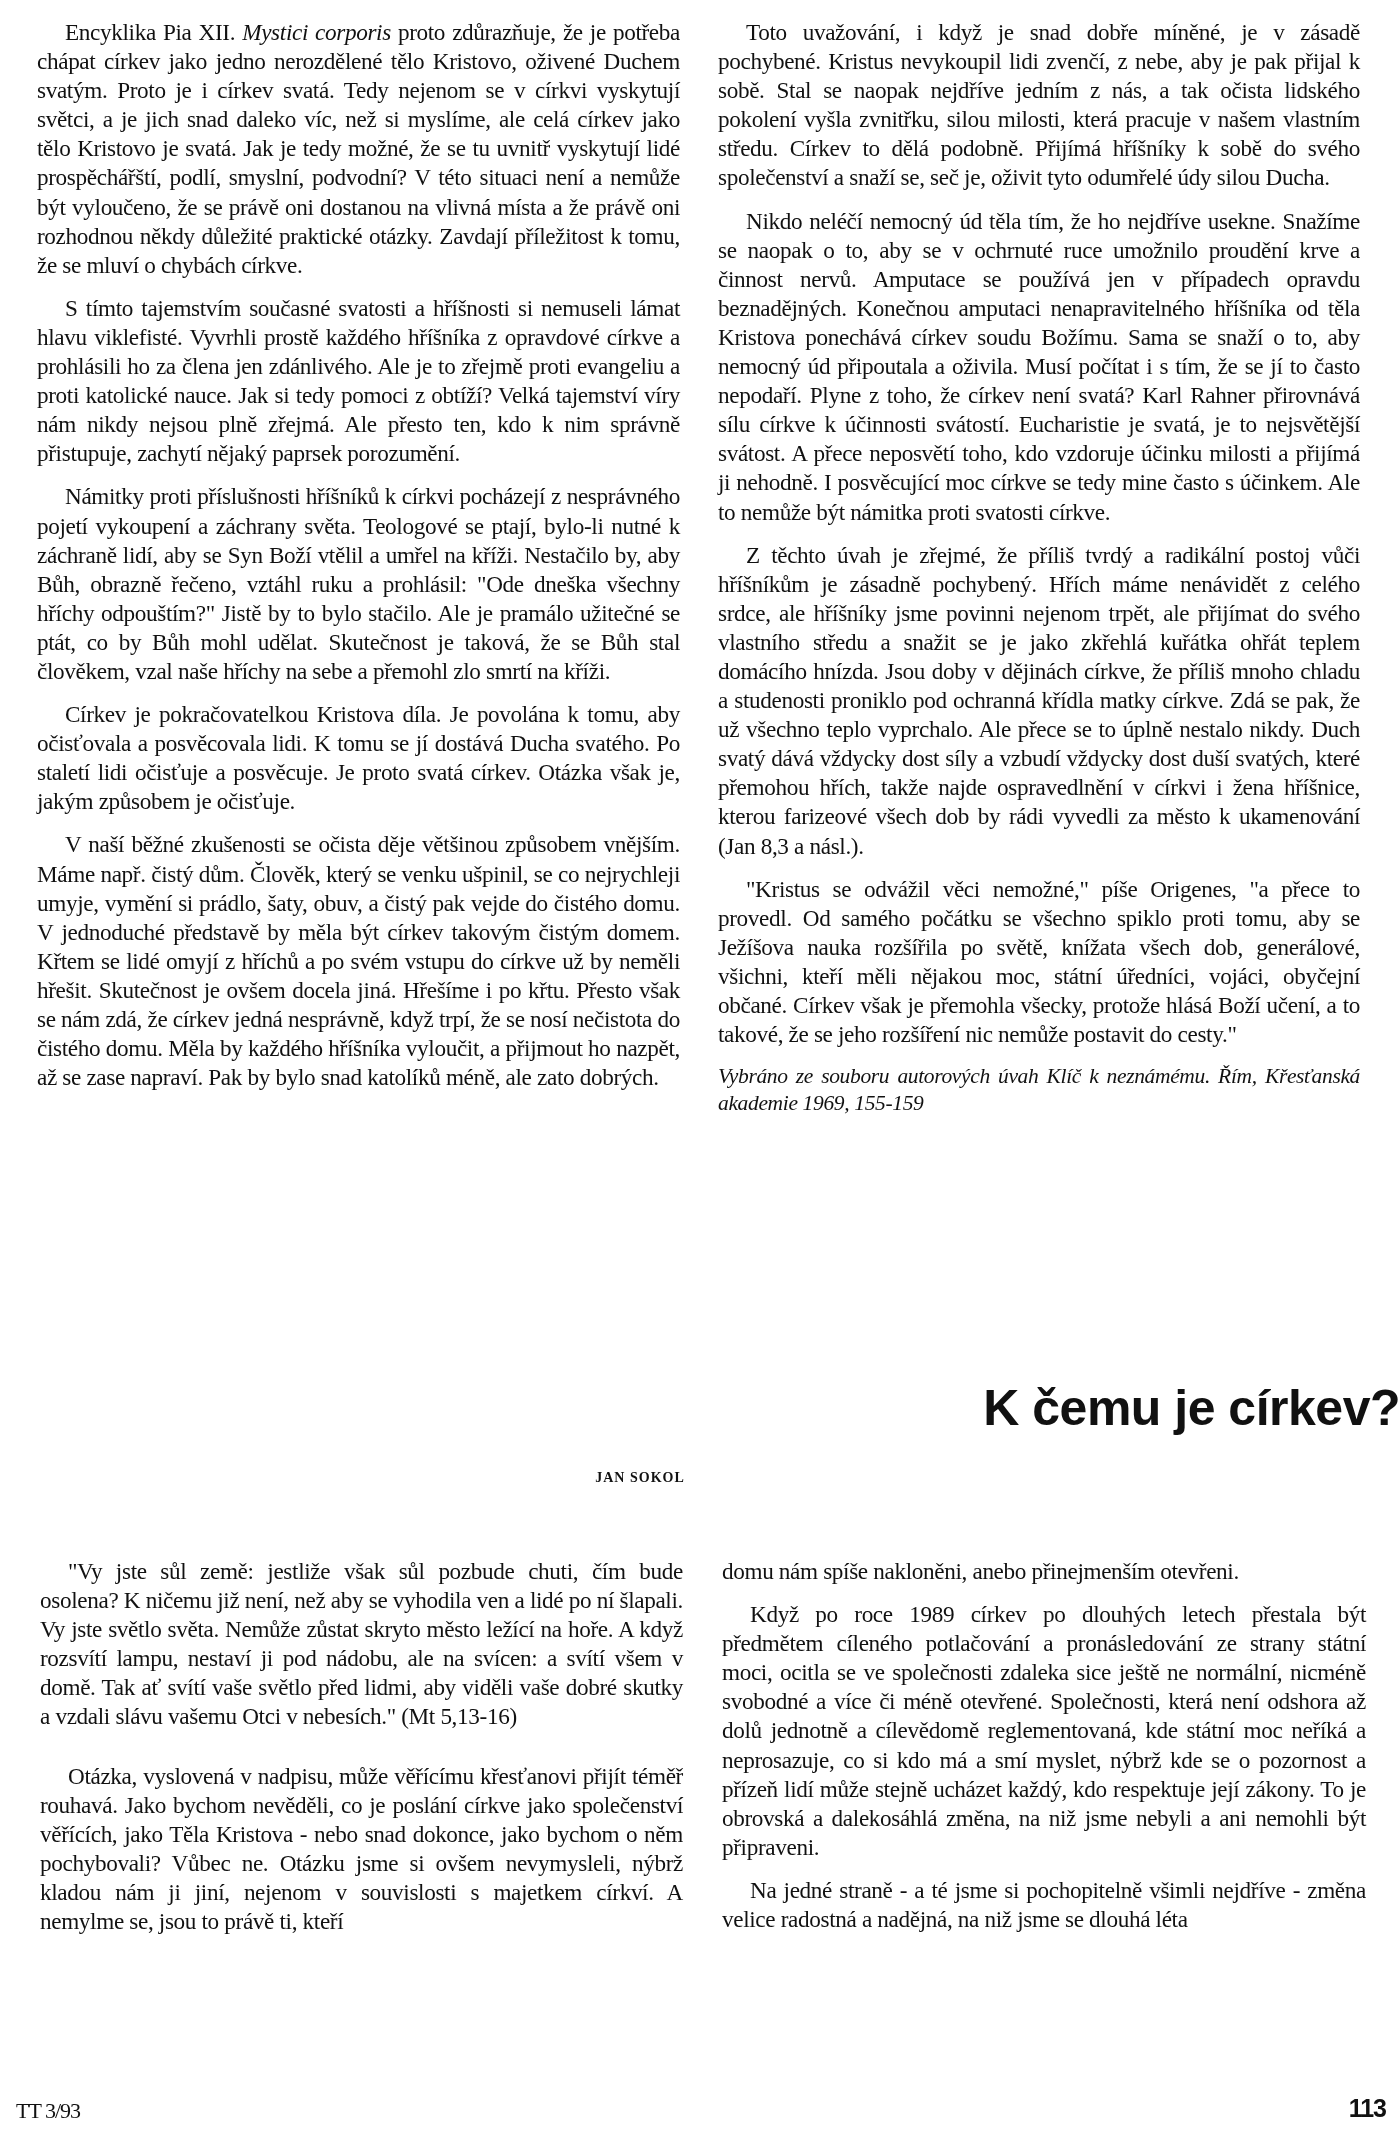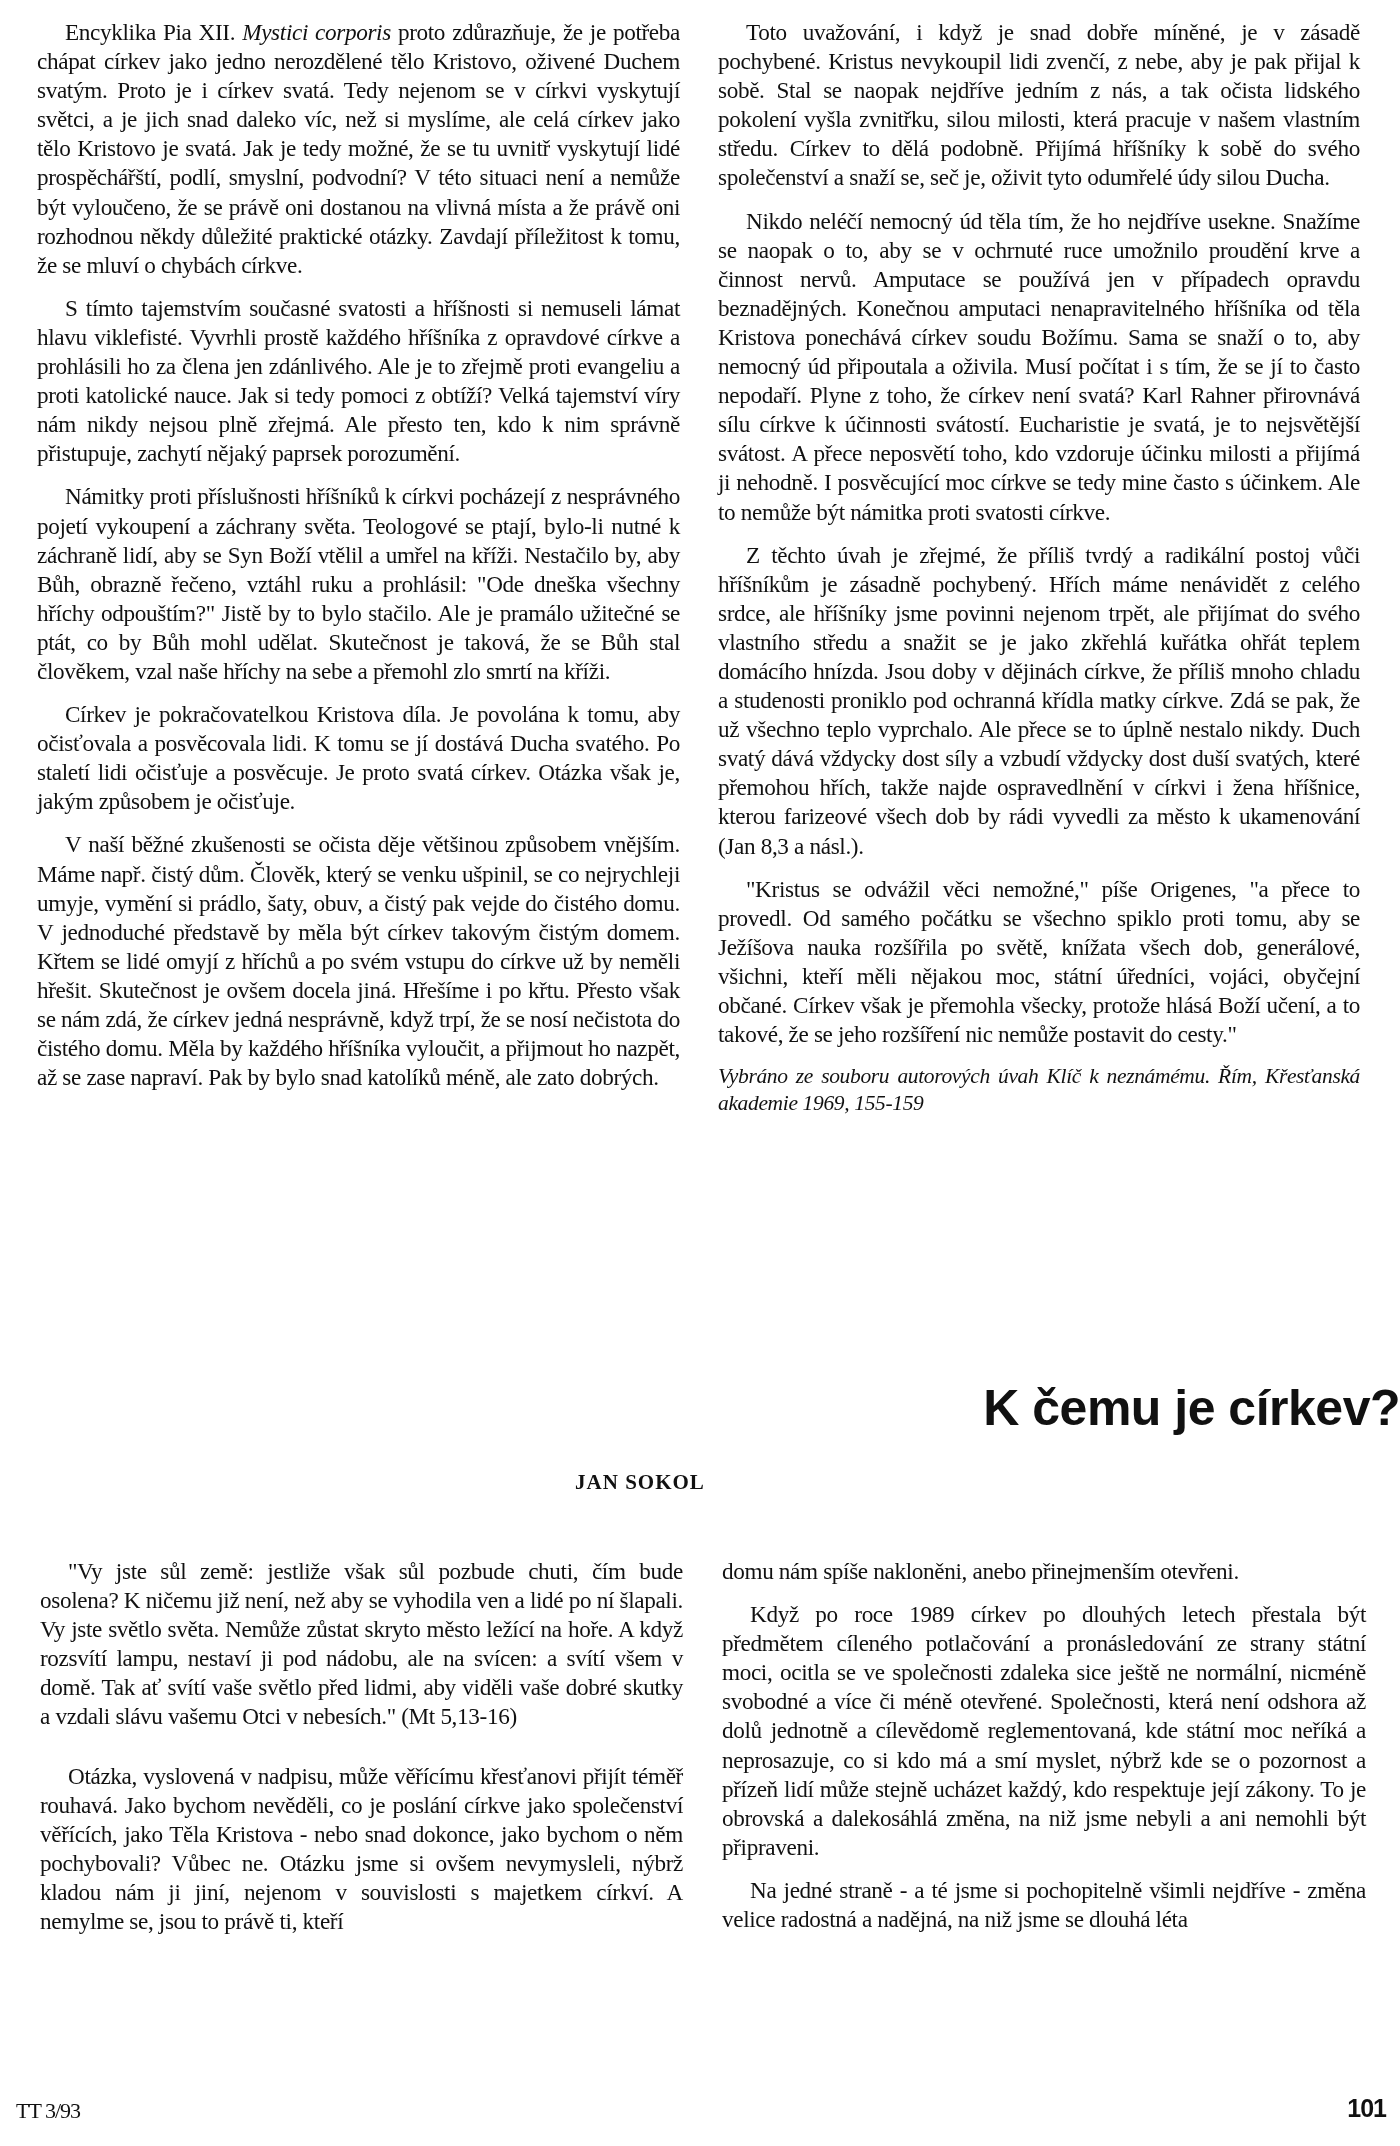--- a/index.html
+++ b/index.html
@@ -21,21 +21,21 @@
   #bot-right { left: 722px; top: 1557px; width: 644px; }
   #bot-left p.quote { margin-bottom: 30px; }
   .title {
     position: absolute; left: 0; width: 1400px; top: 1378px; text-align: right;
     font-family: "Liberation Sans", "DejaVu Sans", sans-serif;
     font-weight: bold; font-size: 50px; line-height: 60px; letter-spacing: -0.5px;
   }
   .author {
     position: absolute; left: 0; width: 1280px; top: 1470px; text-align: center;
     font-family: "Liberation Serif", "DejaVu Serif", serif;
-    font-weight: bold; font-size: 21px; letter-spacing: 1px;
+    font-weight: bold; font-size: 14px; letter-spacing: 1px;
   }
   .footer-left {
     position: absolute; left: 16px; top: 2098px;
     font-family: "Liberation Serif", "DejaVu Serif", serif; font-size: 22px; letter-spacing: -1px;
   }
   .footer-right {
     position: absolute; right: 14px; top: 2094px;
     font-family: "Liberation Sans", "DejaVu Sans", sans-serif; font-weight: bold; font-size: 25px; letter-spacing: -1px;
   }
   em { font-style: italic; }
@@ -67,13 +67,13 @@
   <p>Otázka, vyslovená v nadpisu, může věřícímu křesťanovi přijít téměř rouhavá. Jako bychom nevěděli, co je poslání církve jako společenství věřících, jako Těla Kristova - nebo snad dokonce, jako bychom o něm pochybovali? Vůbec ne. Otázku jsme si ovšem nevymysleli, nýbrž kladou nám ji jiní, nejenom v souvislosti s majetkem církví. A nemylme se, jsou to právě ti, kteří</p>
 </div>
 
 <div class="col" id="bot-right">
   <p class="noindent">domu nám spíše nakloněni, anebo přinejmenším otevřeni.</p>
   <p>Když po roce 1989 církev po dlouhých letech přestala být předmětem cíleného potlačování a pronásledování ze strany státní moci, ocitla se ve společnosti zdaleka sice ještě ne normální, nicméně svobodné a více či méně otevřené. Společnosti, která není odshora až dolů jednotně a cílevědomě reglementovaná, kde státní moc neříká a neprosazuje, co si kdo má a smí myslet, nýbrž kde se o pozornost a přízeň lidí může stejně ucházet každý, kdo respektuje její zákony. To je obrovská a dalekosáhlá změna, na niž jsme nebyli a ani nemohli být připraveni.</p>
   <p>Na jedné straně - a té jsme si pochopitelně všimli nejdříve - změna velice radostná a nadějná, na niž jsme se dlouhá léta</p>
 </div>
 
 <div class="footer-left">TT 3/93</div>
-<div class="footer-right">101</div>
+<div class="footer-right">113</div>
 
 </body></html>

